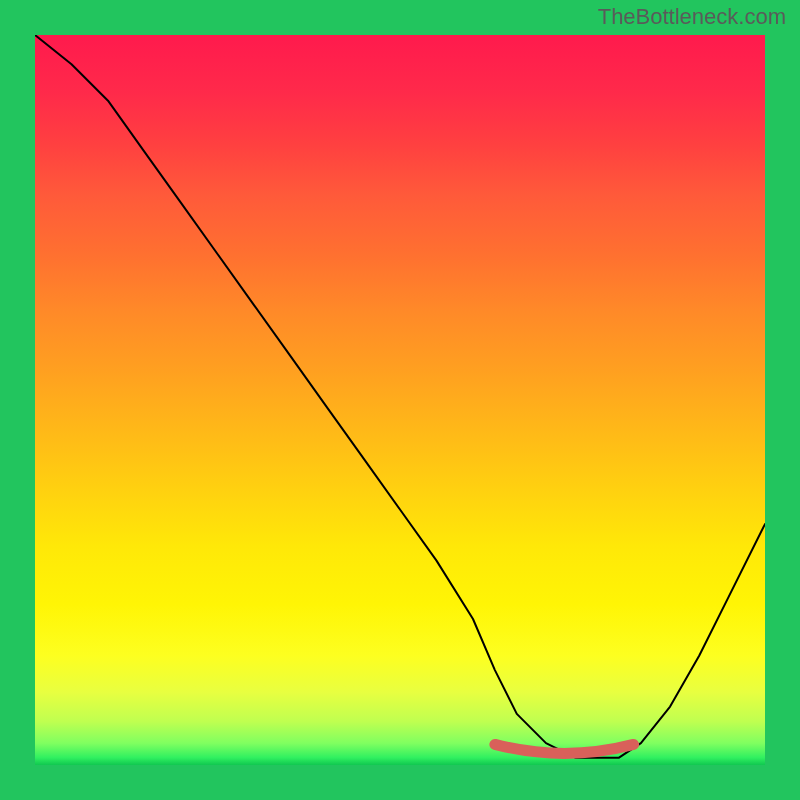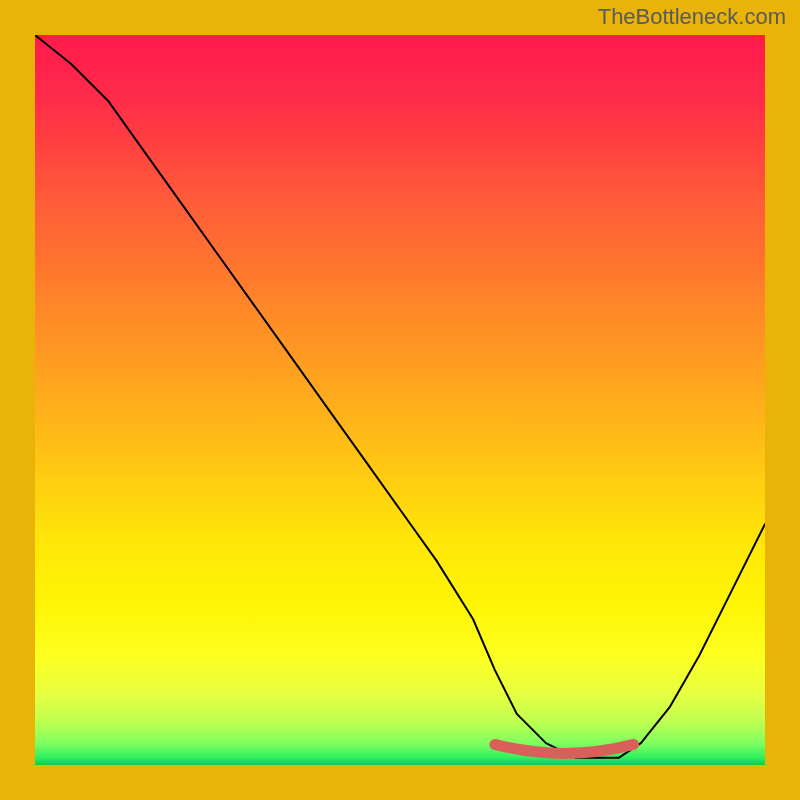--- a/index.html
+++ b/index.html
@@ -1,21 +1,21 @@
 <!DOCTYPE html>
 <html><head>
 <meta charset="utf-8">
 <style>
   * { margin: 0; padding: 0; box-sizing: border-box; }
   html, body { width: 800px; height: 800px; overflow: hidden; background: #000; }
   .container {
     width: 800px;
     height: 800px;
     position: relative;
-    background: #eab308;
+    background: #22c55e;
   }
   .watermark {
     position: absolute;
     top: 4px;
     right: 14px;
     font-family: Arial, sans-serif;
     font-size: 22px;
     font-weight: 500;
     color: #5a5a5a;
     z-index: 10;

